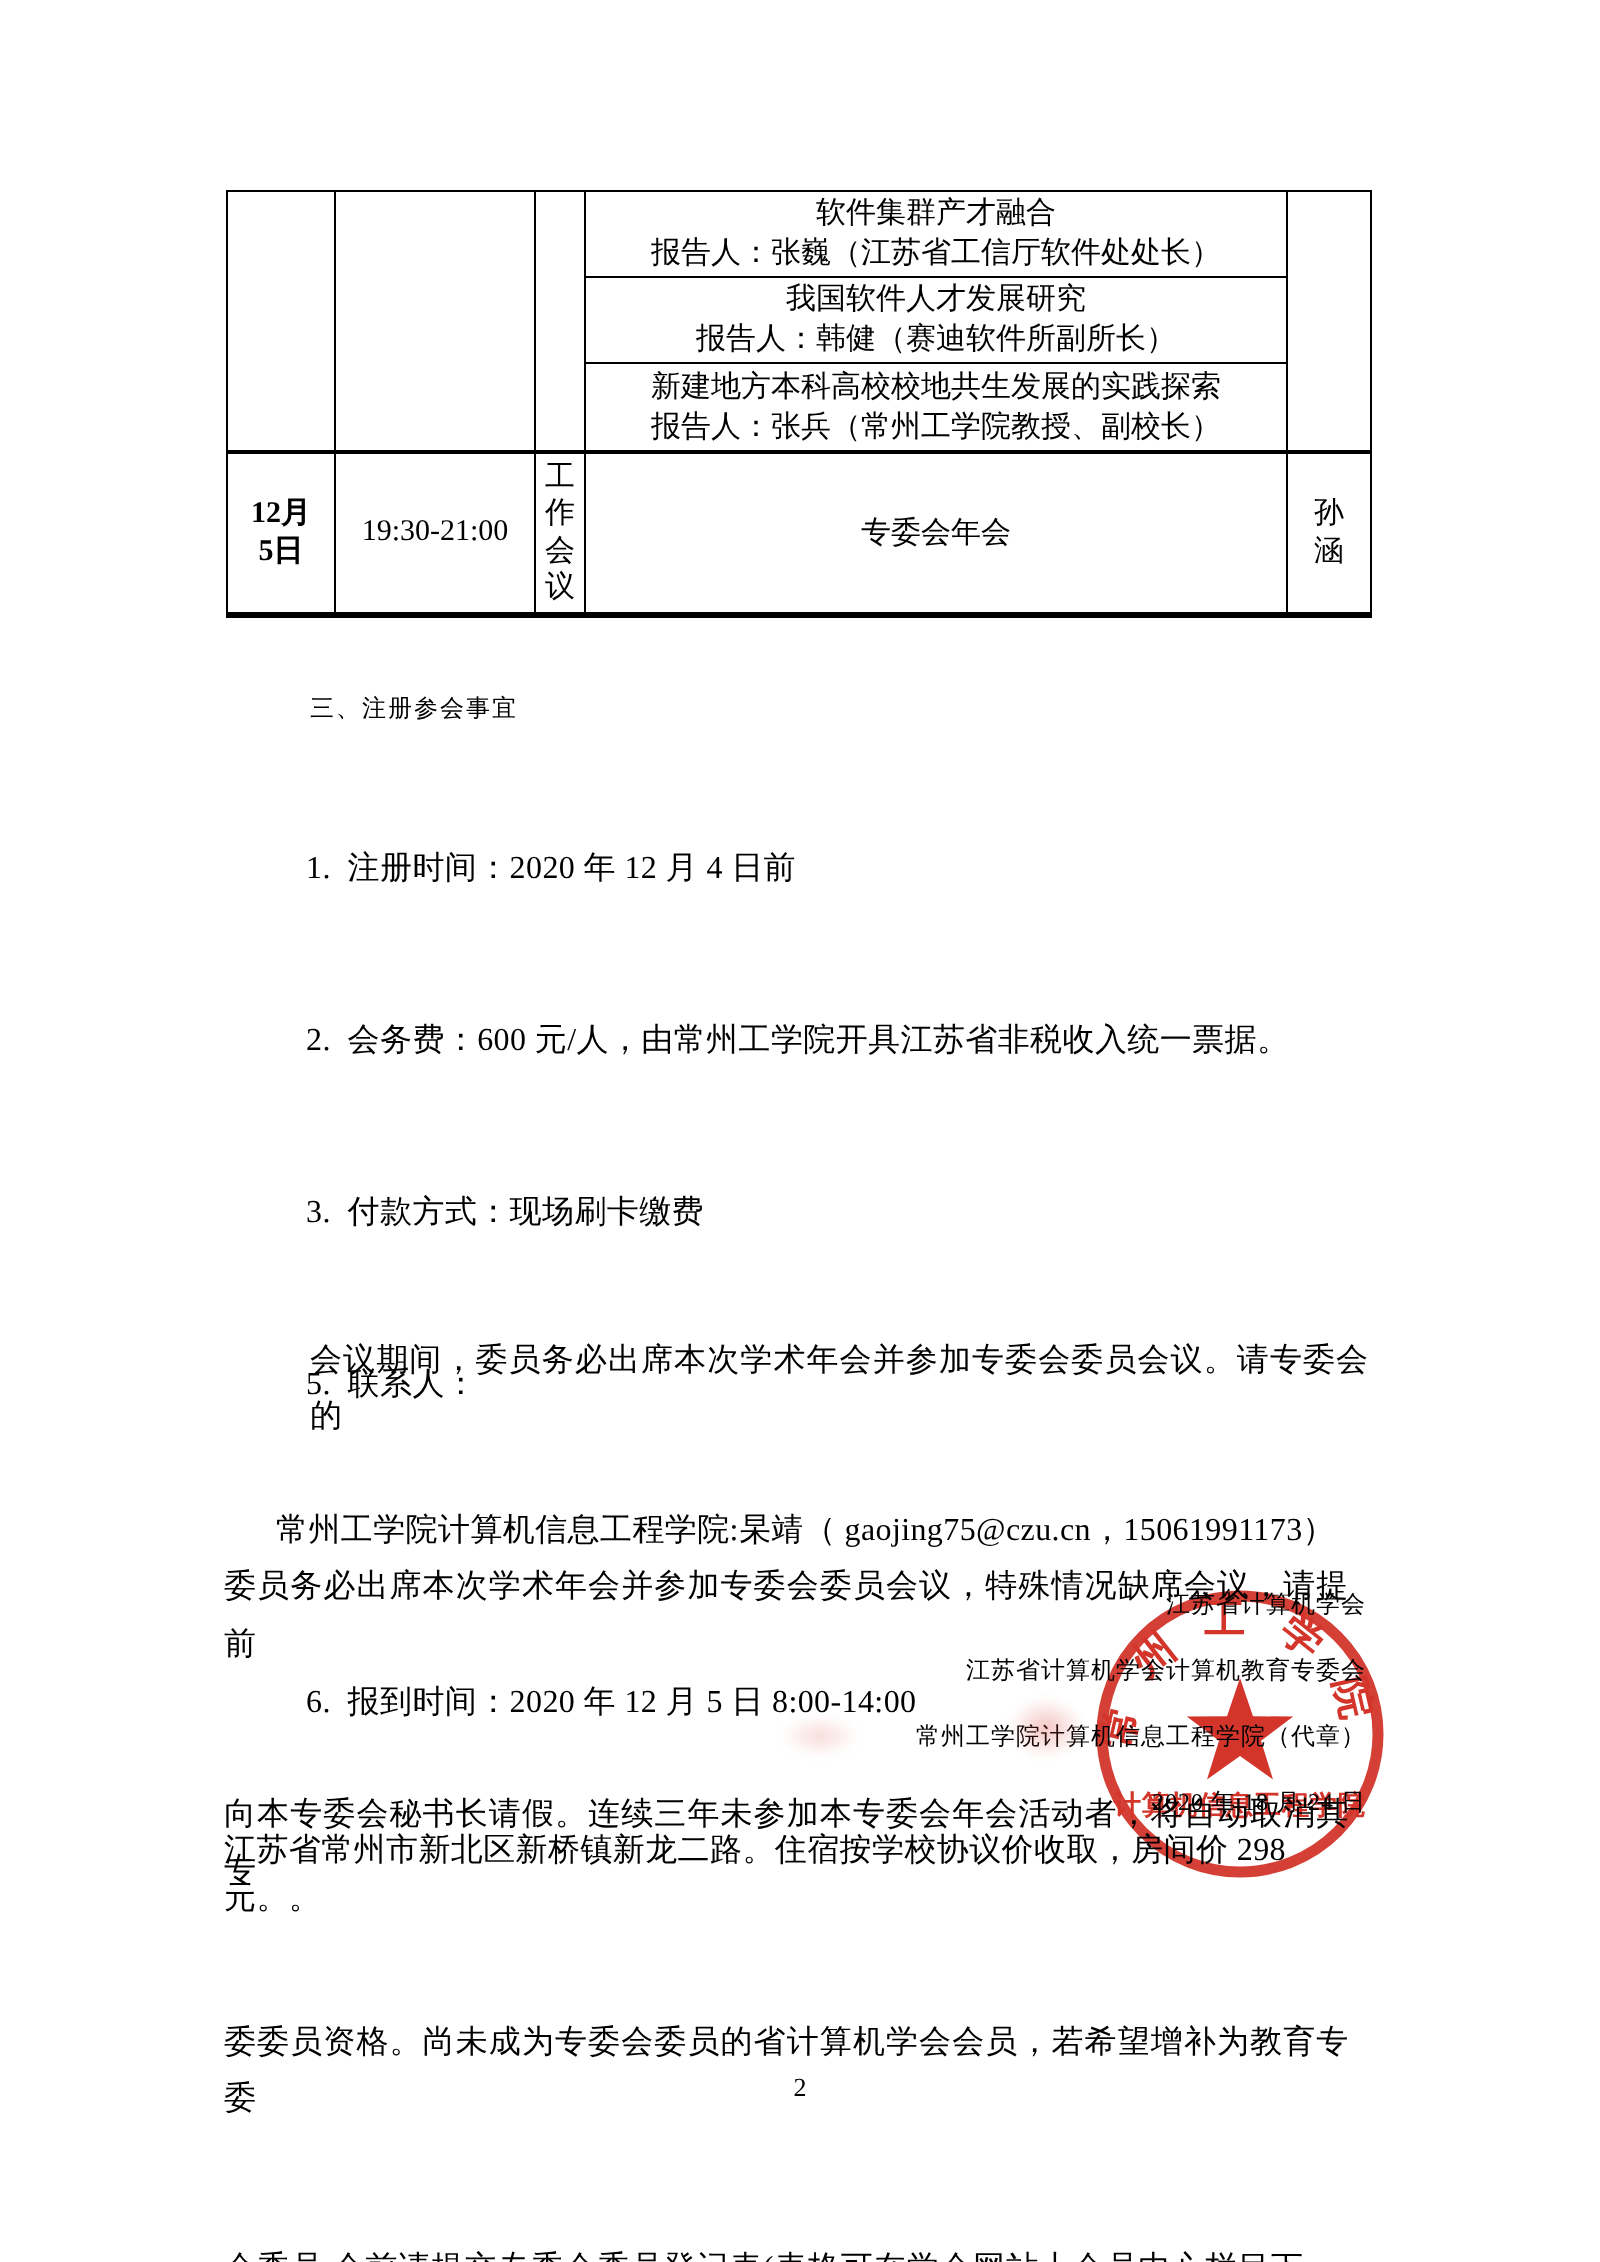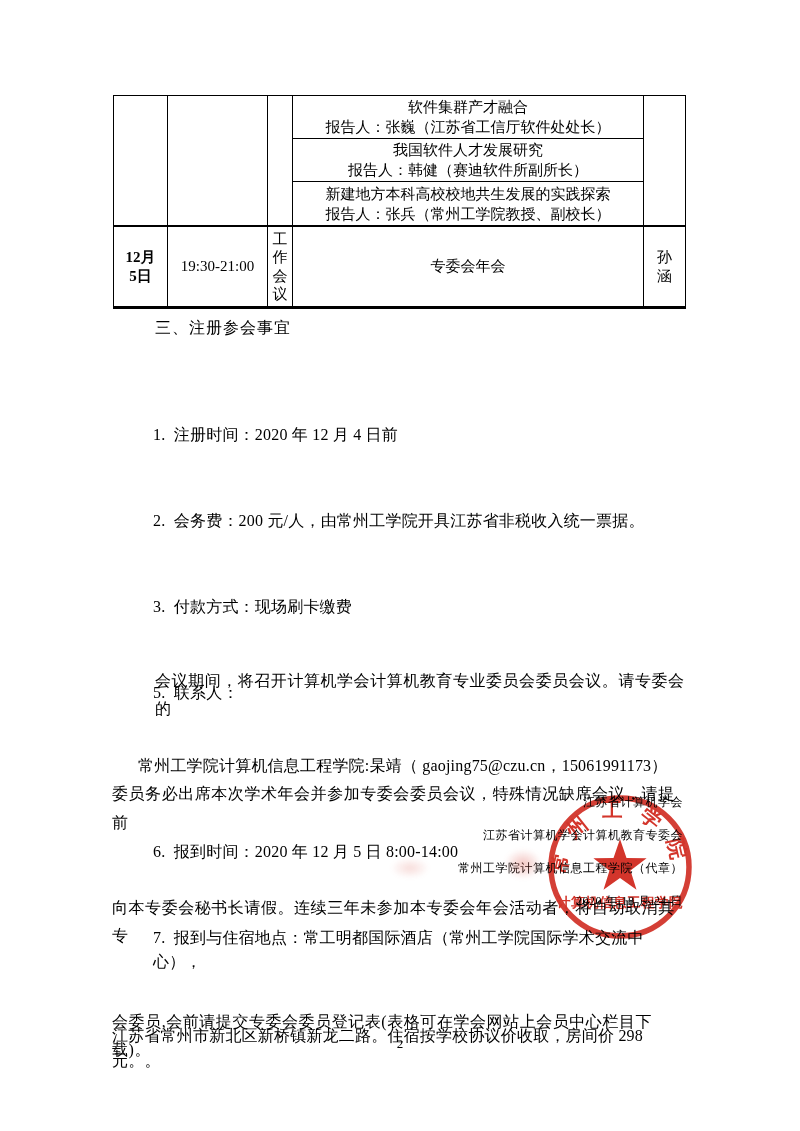--- a/index.html
+++ b/index.html
@@ -36,22 +36,22 @@
   tr.annual td{border-top:2px solid #000;border-bottom:3px solid #000;height:79px;}
   .cell-2line{line-height:19px;font-weight:bold;}
   .vert{
     width:17px;margin:0 auto;
     line-height:18.5px;
     word-break:break-all;
     text-align:center;
   }
   
   .sec-heading{
-    position:absolute;left:155px;top:318px;
-    font-size:16px;letter-spacing:1px;
+    position:absolute;left:155px;top:346px;
+    font-size:12px;letter-spacing:1px;
   }
   .reg-list{
     position:absolute;left:112px;top:362px;width:578px;
     font-size:16px;line-height:24.6px;
     white-space:pre-wrap;
   }
   .reg-list .ln{letter-spacing:.2px;}
   .ind-num{padding-left:41px;margin-top:12px;}
   .ind-sm{padding-left:26px;}
   .notice{
@@ -138,33 +138,33 @@
           <div class="vert">孙涵</div>
         </td>
       </tr>
     </tbody>
   </table>
 
   <div class="sec-heading">三、注册参会事宜</div>
 
   <div class="reg-list">
     <div class="ln ind-num">1.  注册时间：2020 年 12 月 4 日前</div>
-    <div class="ln ind-num">2.  会务费：200 元/人，由常州工学院开具江苏省非税收入统一票据。</div>
+    <div class="ln ind-num">2.  会务费：600 元/人，由常州工学院开具江苏省非税收入统一票据。</div>
     <div class="ln ind-num">3.  付款方式：现场刷卡缴费</div>
     <div class="ln ind-num">5.  联系人：</div>
     <div class="ln ind-sm">常州工学院计算机信息工程学院:杲靖（ gaojing75@czu.cn，15061991173）</div>
     <div class="ln ind-num">6.  报到时间：2020 年 12 月 5 日 8:00-14:00</div>
-    <div class="ln ind-num">7.  报到与住宿地点：常工明都国际酒店（常州工学院国际学术交流中心），</div>
     <div class="ln">江苏省常州市新北区新桥镇新龙二路。住宿按学校协议价收取，房间价 298 元。。</div>
   </div>
 
   <div class="notice">
-    <div class="ln1">会议期间，将召开计算机学会计算机教育专业委员会委员会议。请专委会的</div>
+    <div class="ln1">会议期间，委员务必出席本次学术年会并参加专委会委员会议。请专委会的</div>
     <div>委员务必出席本次学术年会并参加专委会委员会议，特殊情况缺席会议，请提前</div>
     <div>向本专委会秘书长请假。连续三年未参加本专委会年会活动者，将自动取消其专</div>
+    <div>委委员资格。尚未成为专委会委员的省计算机学会会员，若希望增补为教育专委</div>
     <div>会委员,会前请提交专委会委员登记表(表格可在学会网站上会员中心栏目下载)。</div>
   </div>
 
   <div class="signature">
     <div>江苏省计算机学会</div>
     <div>江苏省计算机学会计算机教育专委会</div>
     <div>常州工学院计算机信息工程学院（代章）</div>
     <div>2020 年 18 月 24 日</div>
   </div>
 

